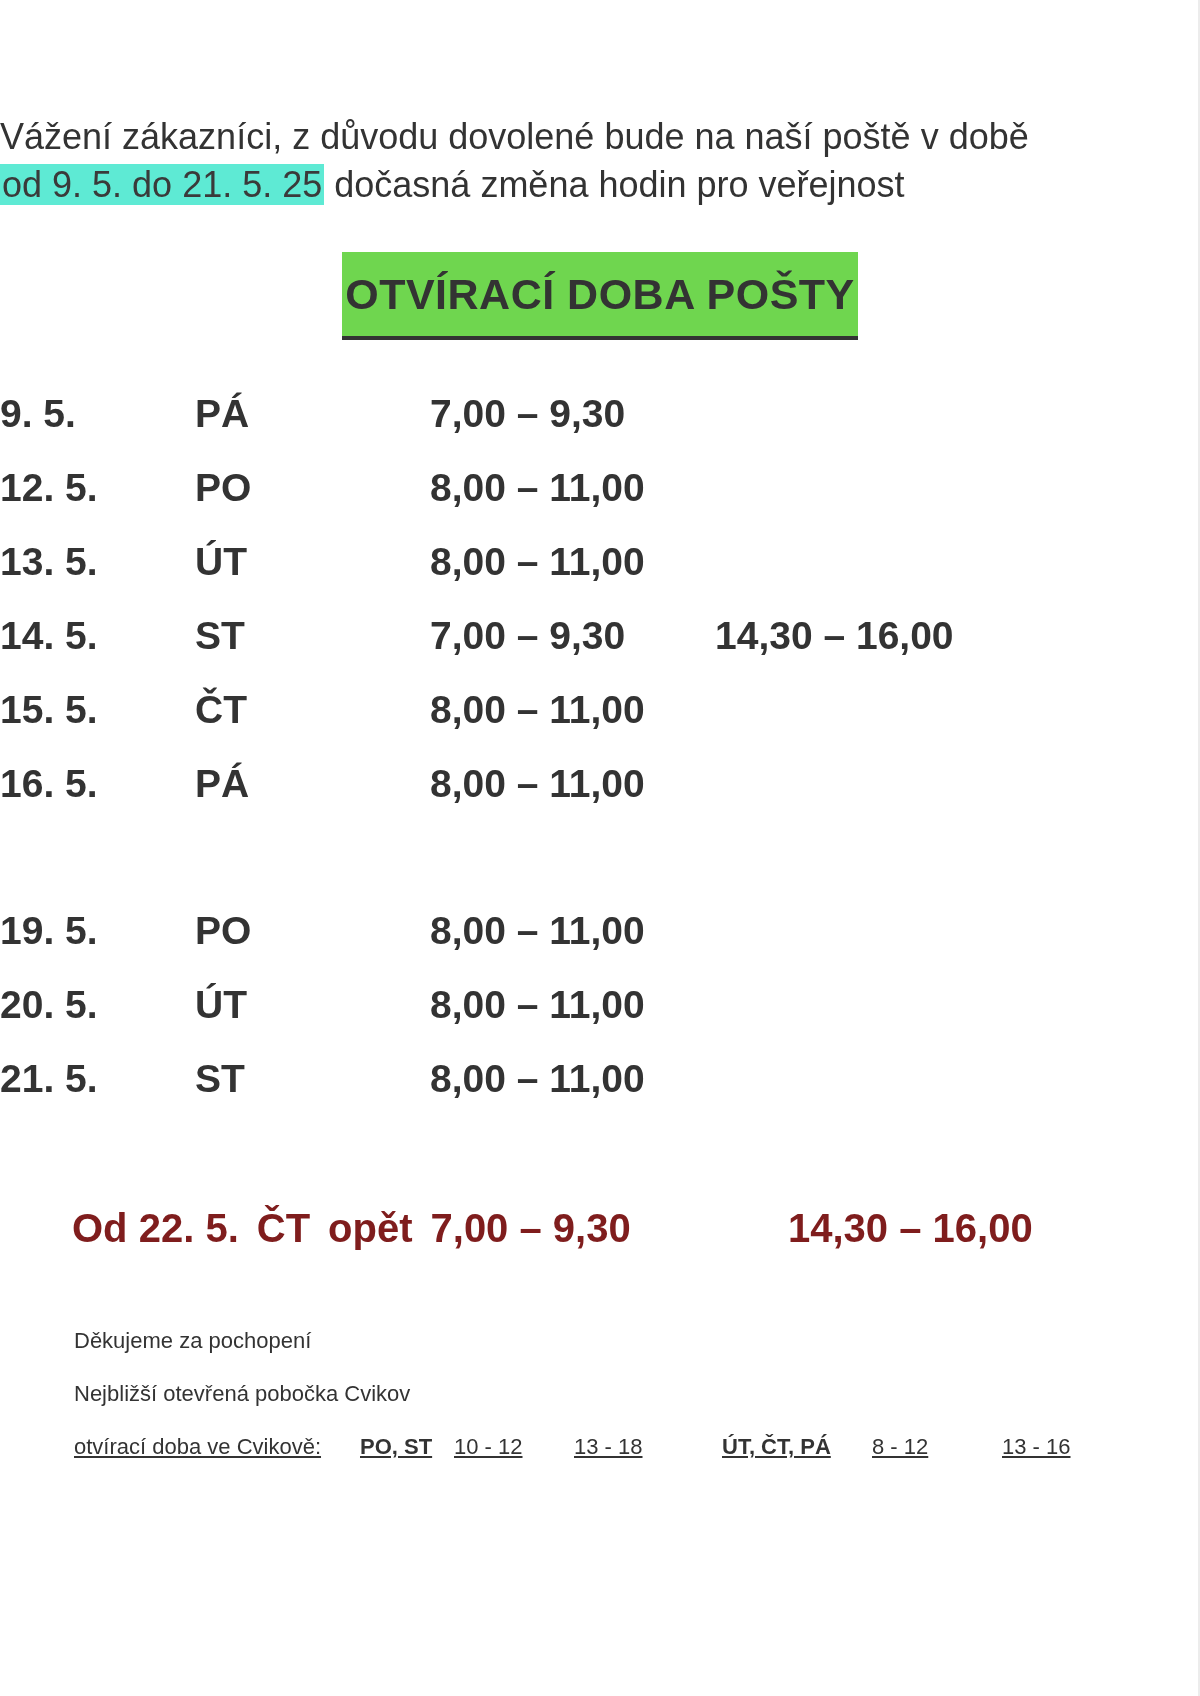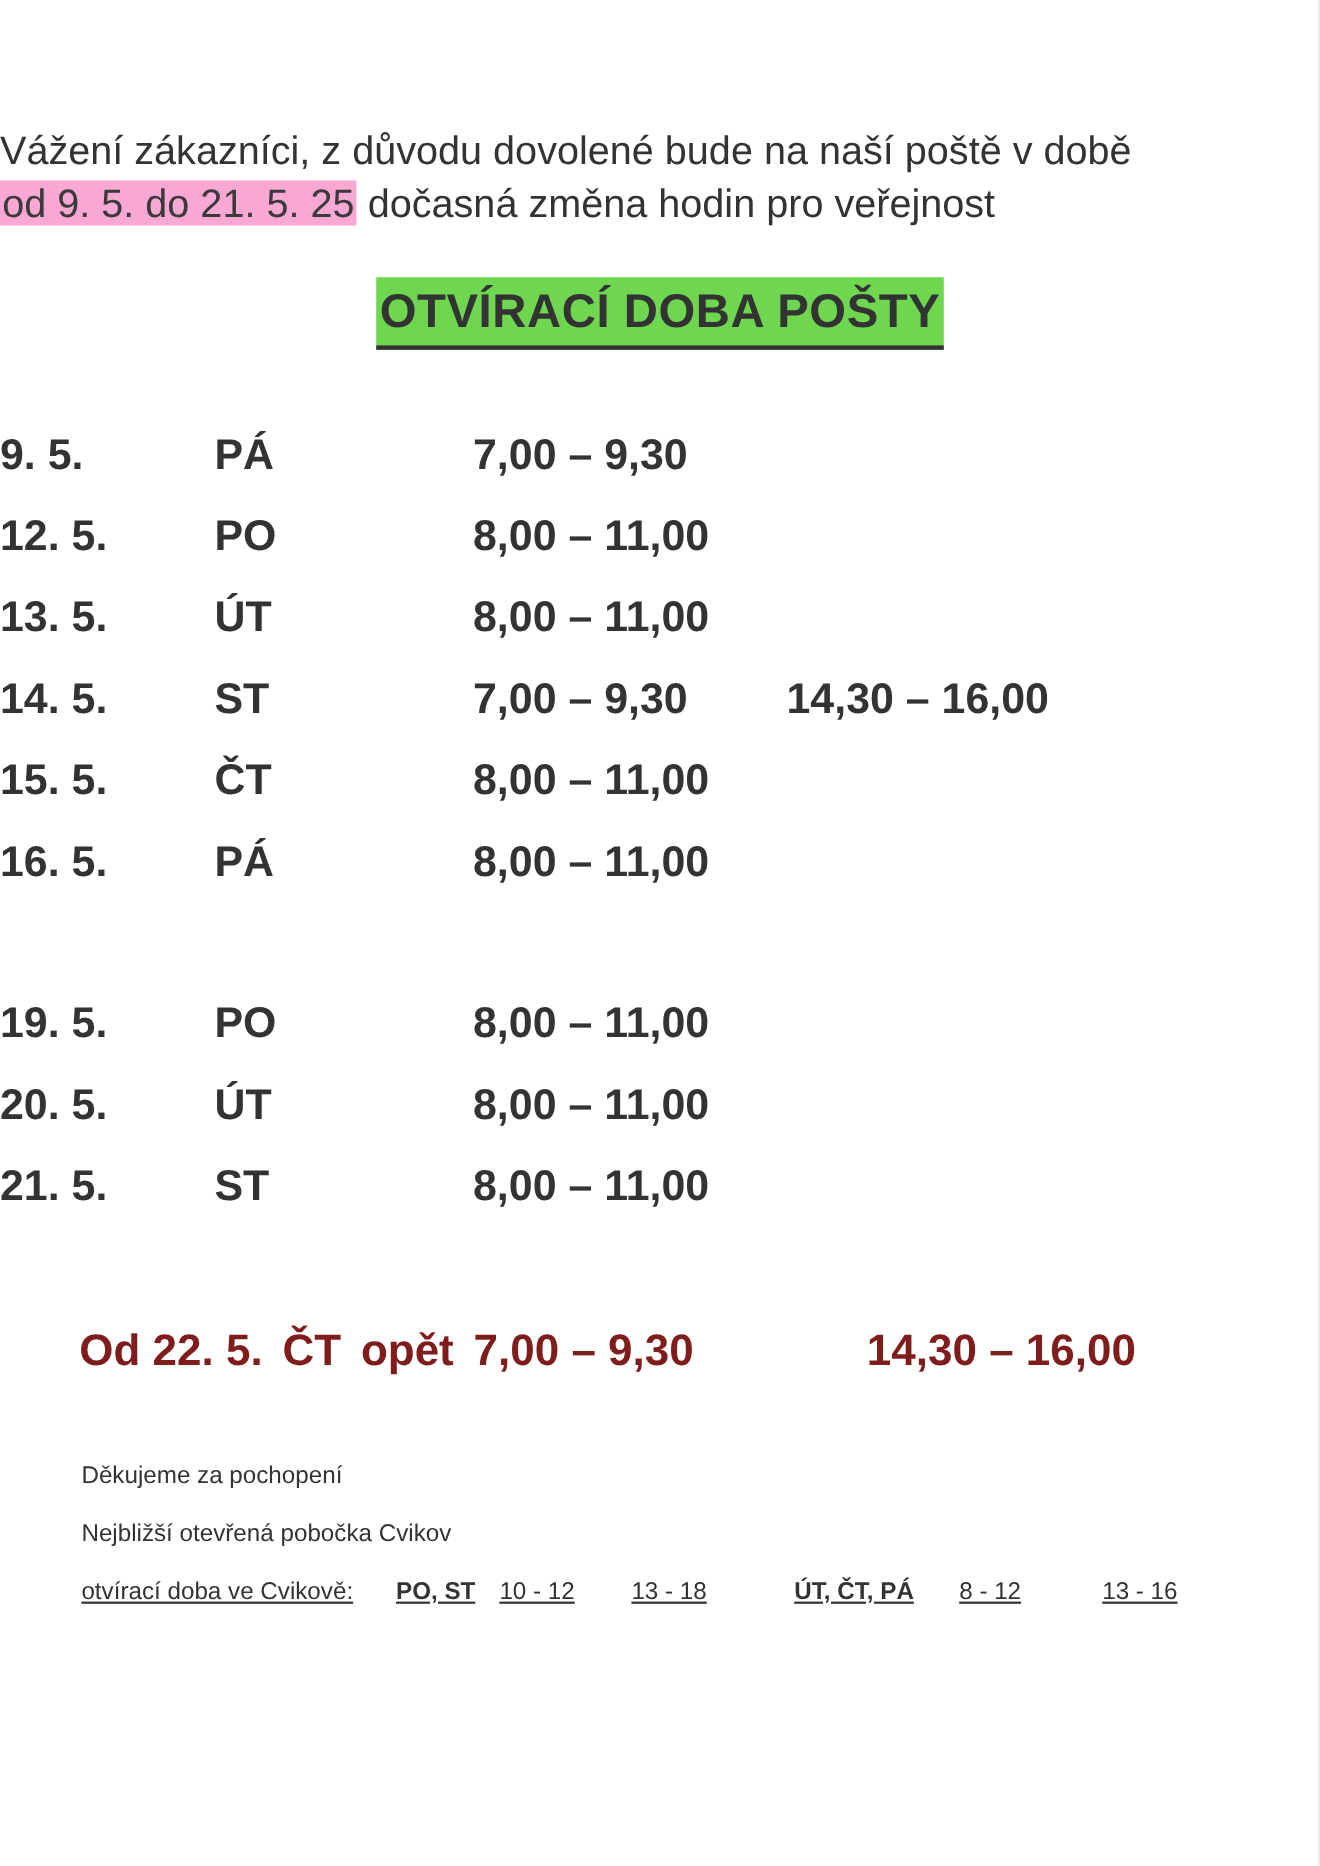--- a/index.html
+++ b/index.html
@@ -1,23 +1,23 @@
 <!DOCTYPE html>
 <html><head>
 <meta charset="utf-8">
 <style>
   html, body { margin:0; padding:0; background:#ffffff; }
   body { width:1200px; height:1696px; position:relative; overflow:hidden; color:#2e2e2e; font-family:"Liberation Sans", sans-serif; }
   .page-edge { position:absolute; right:0; top:0; width:2px; height:1696px; background:#ececec; }
   .intro { position:absolute; left:0; width:1200px; text-align:left; font-size:36px; line-height:48px; color:#333;margin-top:37px; }
   .intro-1 { top:76px; }
   .intro-2 { top:124px; }
-  .hl { background:#f9a8d4; color:#3a3a3a; padding:0 2px; }
+  .hl { background:#5eead4; color:#3a3a3a; padding:0 2px; }
   .title-wrap { position:absolute; left:0; width:1200px; top:252px; text-align:center; }
-  .title { display:inline-block; background:#6fd64f; font-weight:bold; font-size:43px; line-height:54px; color:#333; padding:4px 3px; border-bottom:4px solid #333; letter-spacing:0.5px; }
+  .title { display:inline-block; background:#6fd64f; font-weight:bold; font-size:43px; line-height:54px; color:#333; padding:15px 3px; border-bottom:4px solid #333; letter-spacing:0.5px; }
   .row { position:absolute; left:0; height:60px; font-weight:bold; font-size:39px; line-height:60px; color:#333; }
   .row span { position:absolute; white-space:nowrap; }
   .c-date { left:0; width:175px; }
   .c-day { left:195px; }
   .c-t1 { left:430px; }
   .c-t2 { left:715px; }
   .final { position:absolute; top:1198px; left:72px; font-weight:bold; font-size:40px; line-height:60px; color:#7f1d1d; white-space:nowrap; }
   .final span { margin-right:18px; }
   .final .t2 { position:absolute; left:716px; top:0; }
   .note { position:absolute; left:74px; font-size:22px; line-height:30px; color:#333; white-space:nowrap; }

